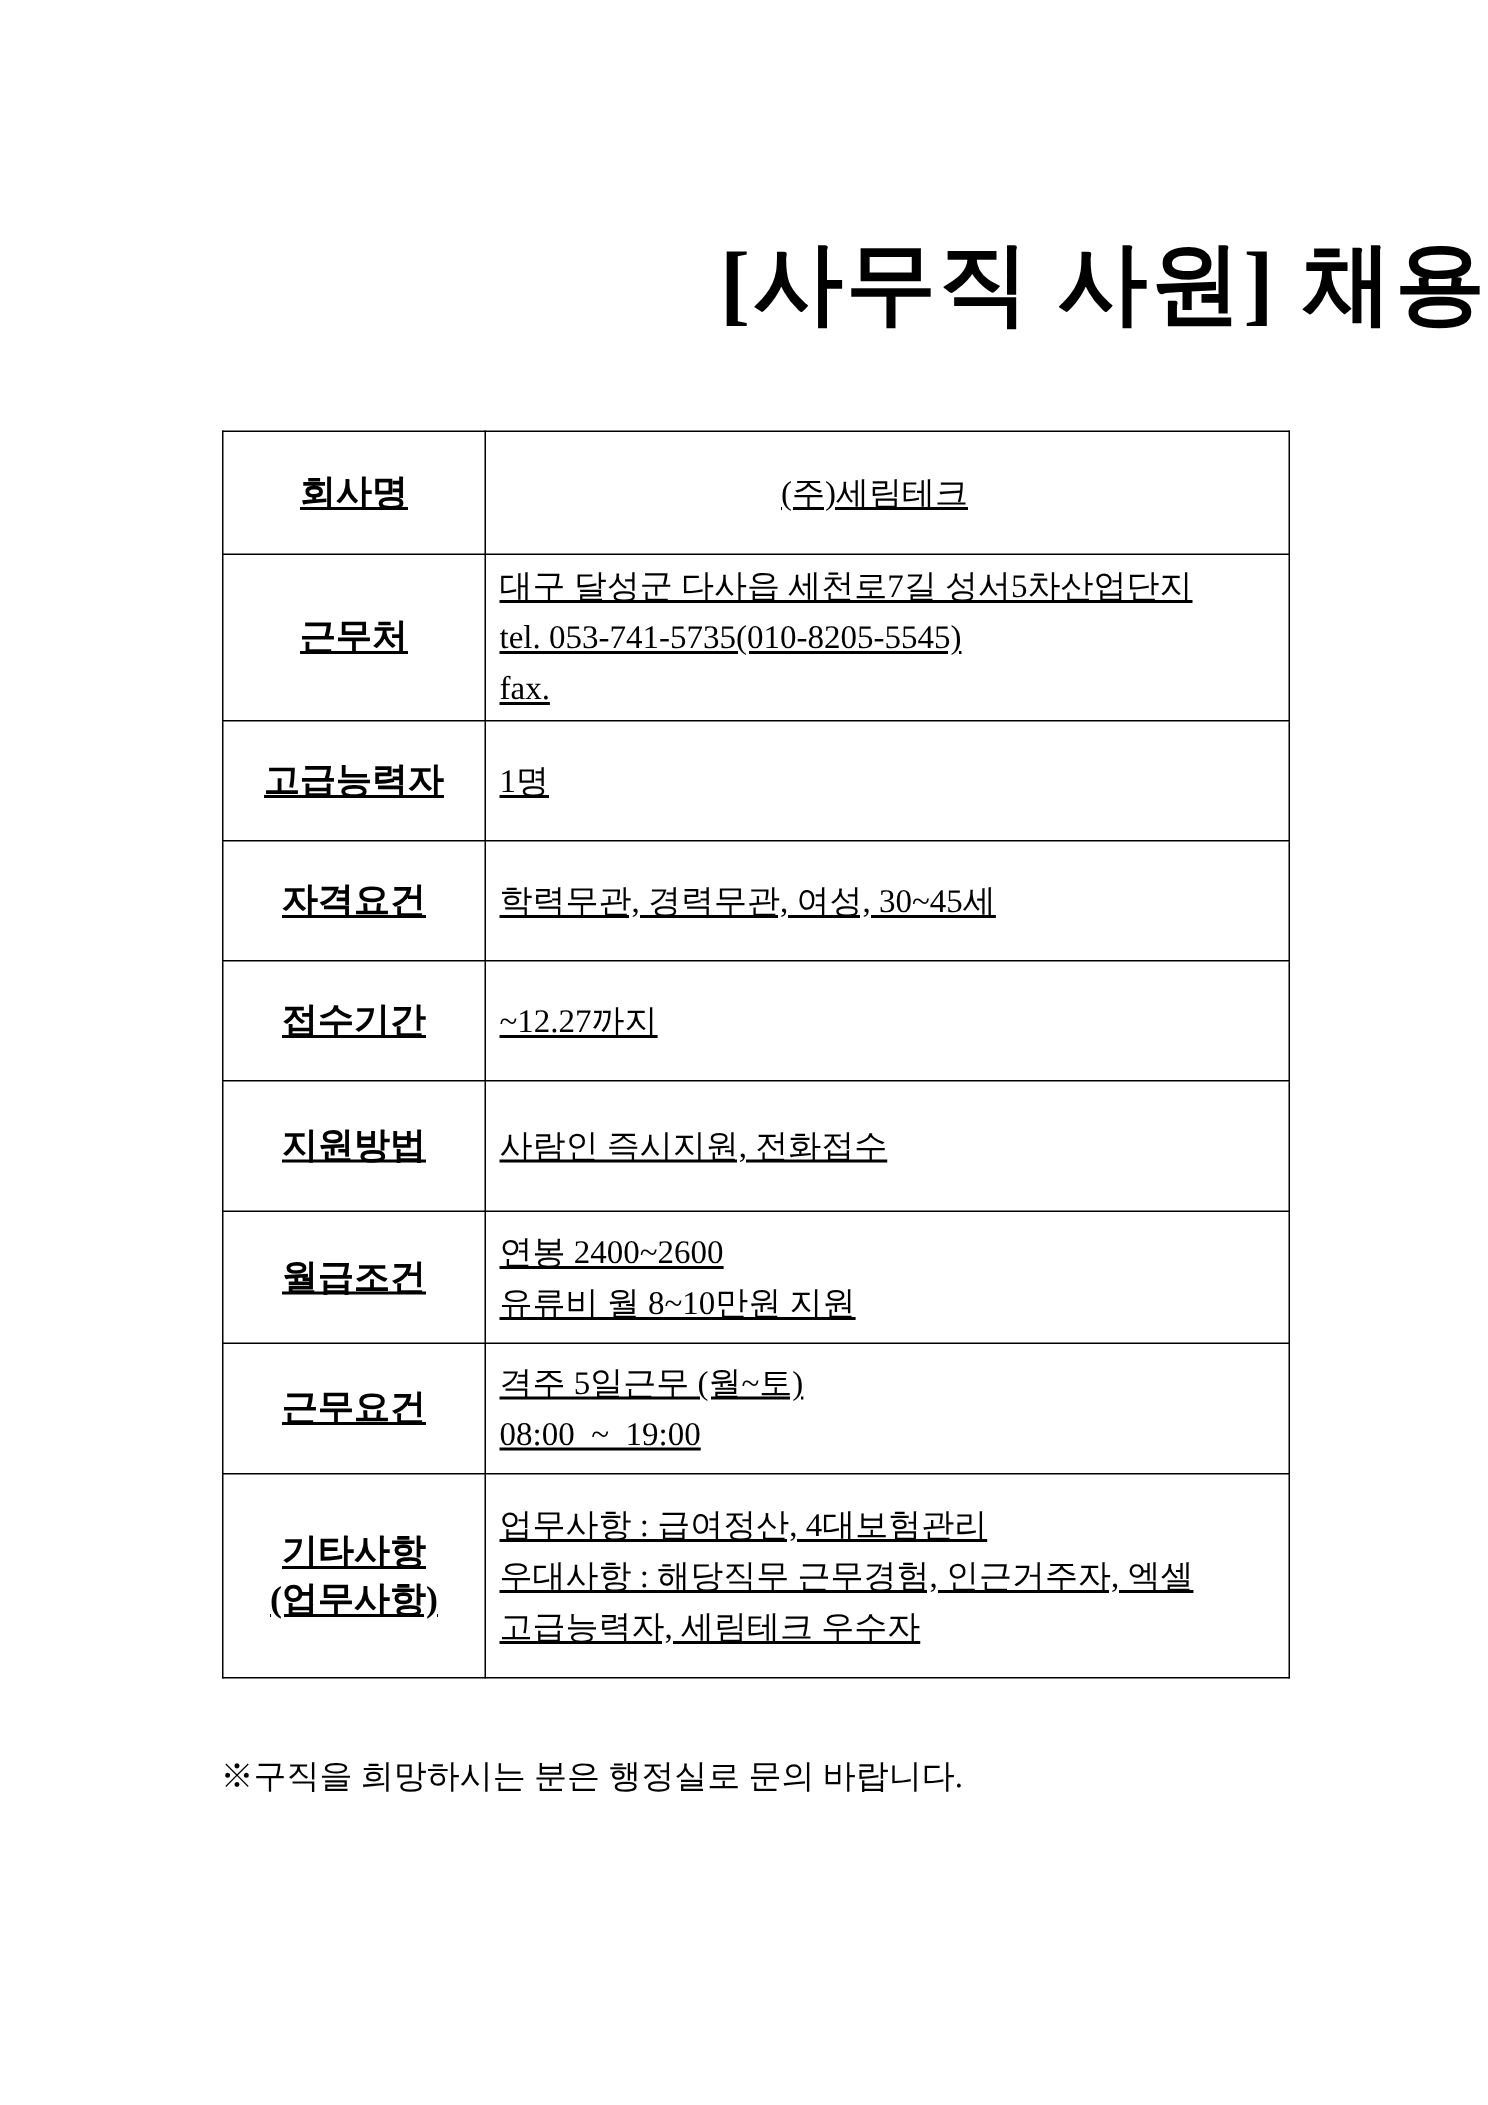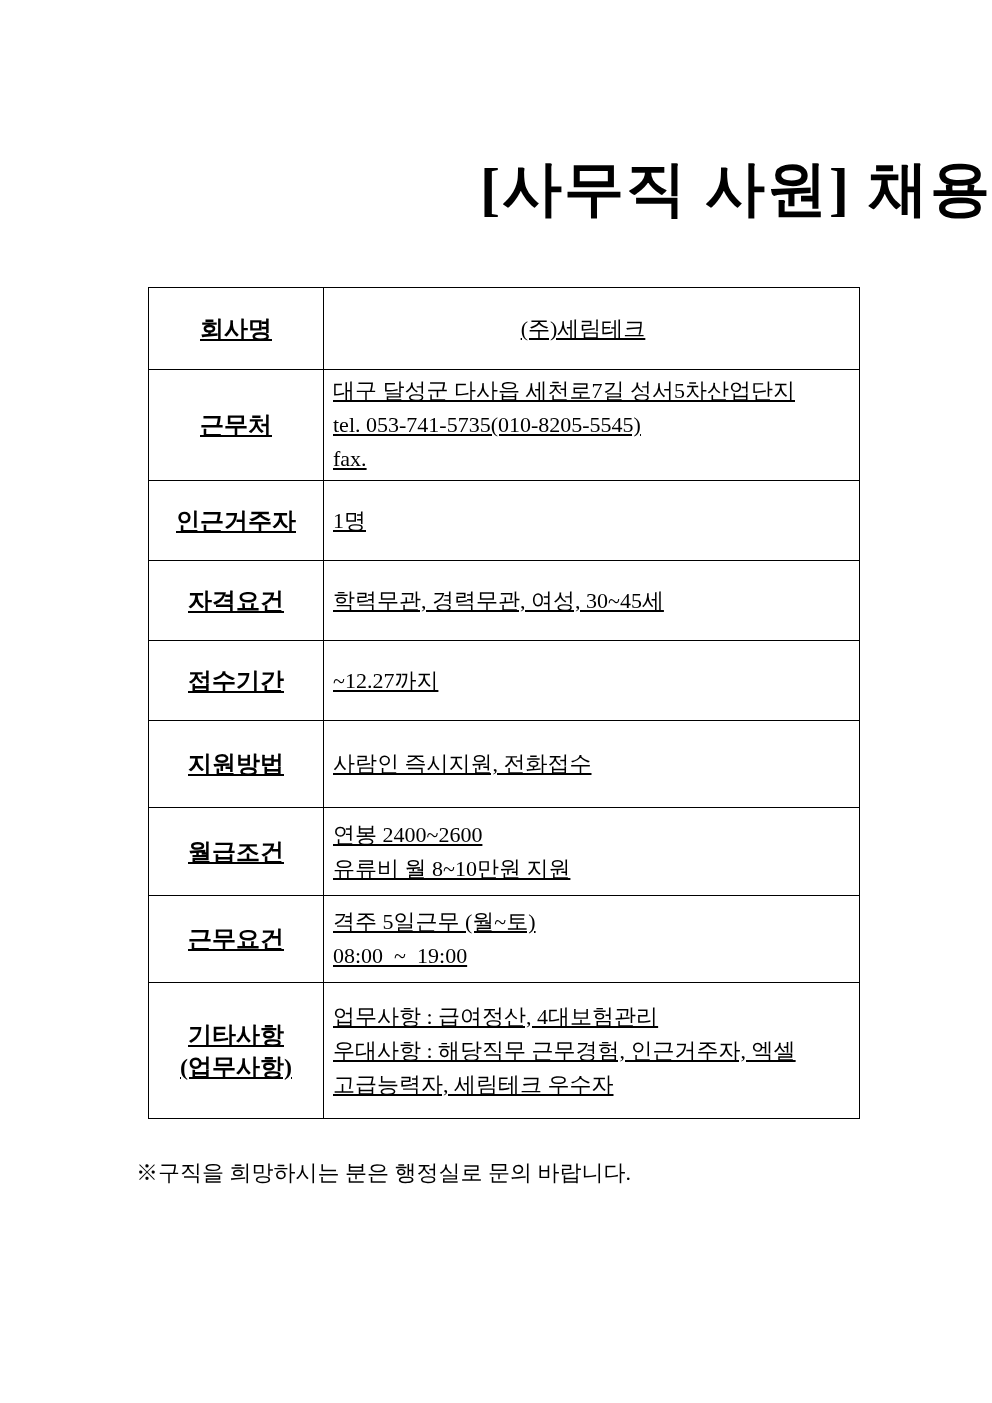--- a/index.html
+++ b/index.html
@@ -70,21 +70,21 @@
   .job-table tr:nth-child(4) { height: 80px; margin-left: 32px; }
   .job-table tr:nth-child(5) { height: 80px; }
   .job-table tr:nth-child(6) { height: 87px; }
   .job-table tr:nth-child(7) { height: 88px; }
   .job-table tr:nth-child(8) { height: 87px; }
   .job-table tr:nth-child(9) { height: 136px; }
   .footer-note {
     position: absolute;
     top: 1157px;
     left: 136px;
-    margin: 0;
+    margin: 11px;
     font-size: 22px;
     line-height: 32px;
   }
 </style>
 </head>
 <body>
 
 <div class="page">
 
   <h1 class="title">[사무직 사원] 채용</h1>
@@ -95,21 +95,21 @@
         <td class="label-cell">회사명</td>
         <td class="content-cell center">(주)세림테크</td>
       </tr>
       <tr>
         <td class="label-cell">근무처</td>
         <td class="content-cell">대구 달성군 다사읍 세천로7길 성서5차산업단지
 tel. 053-741-5735(010-8205-5545)
 fax.</td>
       </tr>
       <tr>
-        <td class="label-cell">인근거주자</td>
+        <td class="label-cell">고급능력자</td>
         <td class="content-cell">1명</td>
       </tr>
       <tr>
         <td class="label-cell">자격요건</td>
         <td class="content-cell">학력무관, 경력무관, 여성, 30~45세</td>
       </tr>
       <tr>
         <td class="label-cell">접수기간</td>
         <td class="content-cell">~12.27까지</td>
       </tr>

